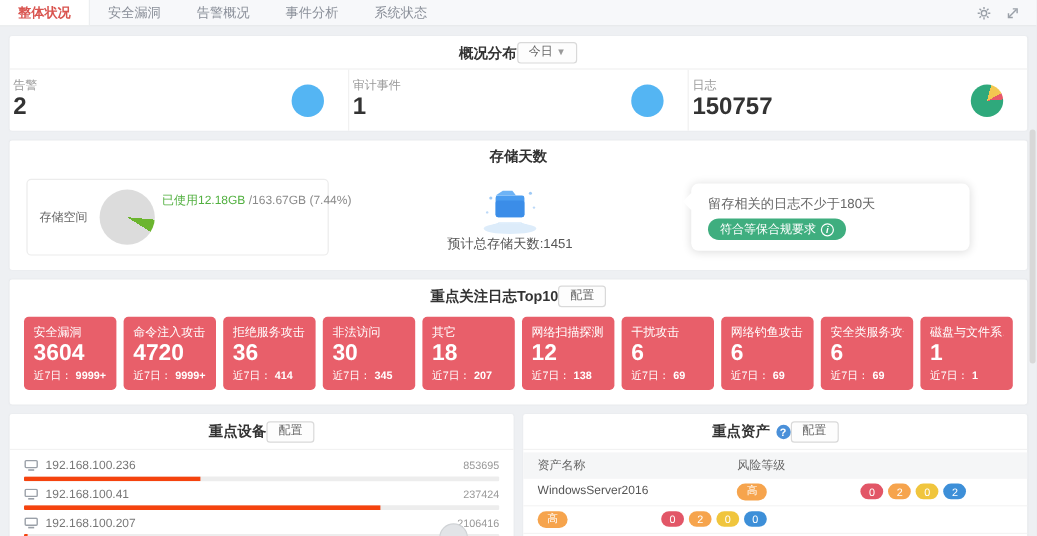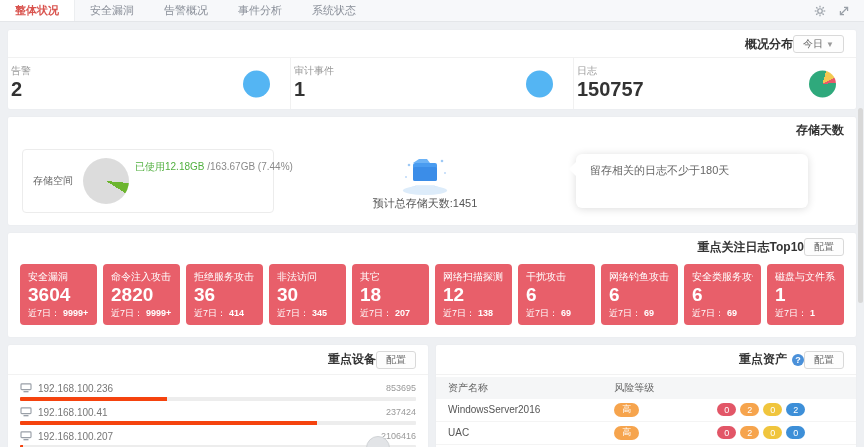--- a/index.html
+++ b/index.html
@@ -11,21 +11,21 @@
   }
   
   .topbar { height:22px; background:#f7f8fa; border-bottom:1px solid #e4e6e9; display:flex; align-items:stretch; }
   .tab { padding:0 15px; font-size:11px; color:#8a8f99; display:flex; align-items:center; cursor:pointer; }
   .tab.active { background:#ffffff; color:#d9544f; font-weight:bold; border-right:1px solid #eceef0; }
   .topbar-icons { margin-left:auto; display:flex; align-items:center; gap:12px; padding-right:14px; }
   .tb-icon { width:12px; height:12px; display:block; cursor:pointer; }
 
   
   .panel { background:#fff; margin:8px 8px 0; border-radius:2px; box-shadow:0 0 2px rgba(0,0,0,.04); }
-  .panel-head { display:flex; align-items:center; justify-content:flex-end; padding:5px 12px 4px; }
+  .panel-head { display:flex; align-items:center; justify-content:center; padding:5px 12px 4px; }
   .panel-title { font-size:12px; font-weight:bold; color:#333; display:flex; align-items:center; gap:5px; }
   .mini-btn { font-size:10px; color:#666; background:#fdfdfd; border:1px solid #d9d9d9; border-radius:3px; padding:2px 9px; cursor:pointer; line-height:1.2; }
   .caret { font-size:8px; color:#999; margin-left:3px; }
 
   
   .stats { display:flex; border-top:1px solid #f1f1f1; }
   .stat { flex:1; position:relative; padding:6px 3px 8px; border-right:1px solid #f1f1f1; }
   .stat:last-child { border-right:none; }
   .stat-label { font-size:10px; color:#999; }
   .stat-value { font-size:20px; font-weight:bold; color:#333; line-height:1.15; }
@@ -171,38 +171,42 @@
             <circle cx="12" cy="14" r="1.3" fill="#9ec9f5"></circle>
             <circle cx="45" cy="10" r="1.3" fill="#9ec9f5"></circle>
             <circle cx="48" cy="22" r="1" fill="#bcd9f8"></circle>
             <circle cx="9" cy="26" r="1" fill="#bcd9f8"></circle>
           </svg>
         </div>
         <div class="days-text">预计总存储天数:1451</div>
       </div>
       <div class="notice-card">
         <div class="notice-text">留存相关的日志不少于180天</div>
+        <div class="notice-pill">
+          <span>符合等保合规要求</span>
+          <span class="info-dot">i</span>
+        </div>
       </div>
     </div>
   </div>
 
   <div class="panel">
     <div class="panel-head">
       <div class="panel-title">重点关注日志Top10</div>
       <div class="mini-btn">配置</div>
     </div>
     <div class="cards">
       <div class="logcard">
         <div class="lc-name">安全漏洞</div>
         <div class="lc-val">3604</div>
         <div class="lc-recent"><span>近7日：</span><b>9999+</b></div>
       </div>
       <div class="logcard">
         <div class="lc-name">命令注入攻击</div>
-        <div class="lc-val">2820</div>
+        <div class="lc-val">4720</div>
         <div class="lc-recent"><span>近7日：</span><b>9999+</b></div>
       </div>
       <div class="logcard">
         <div class="lc-name">拒绝服务攻击</div>
         <div class="lc-val">36</div>
         <div class="lc-recent"><span>近7日：</span><b>414</b></div>
       </div>
       <div class="logcard">
         <div class="lc-name">非法访问</div>
         <div class="lc-val">30</div>
@@ -309,21 +313,20 @@
             <span class="risk-pill">高</span>
           </div>
         <div class="col-dist badges">
           <span class="badge b0">0</span>
             <span class="badge b1">2</span>
             <span class="badge b2">0</span>
             <span class="badge b3">2</span>
         </div>
       </div>
       <div class="tbl-row">
-        <div class="col-name">UAC</div>
         <div class="col-risk">
             <span class="risk-pill">高</span>
           </div>
         <div class="col-dist badges">
           <span class="badge b0">0</span>
             <span class="badge b1">2</span>
             <span class="badge b2">0</span>
             <span class="badge b3">0</span>
         </div>
       </div>

